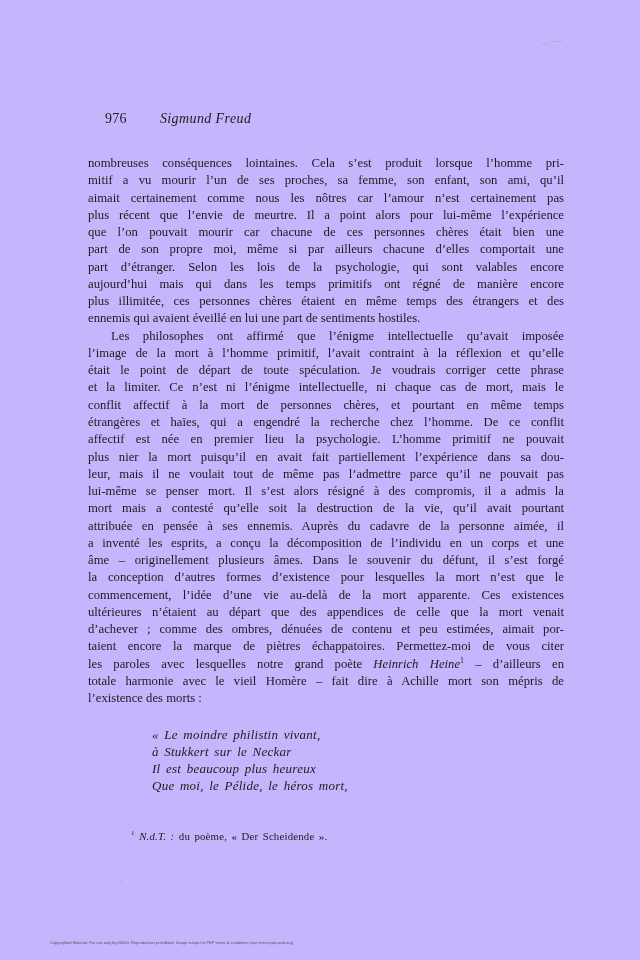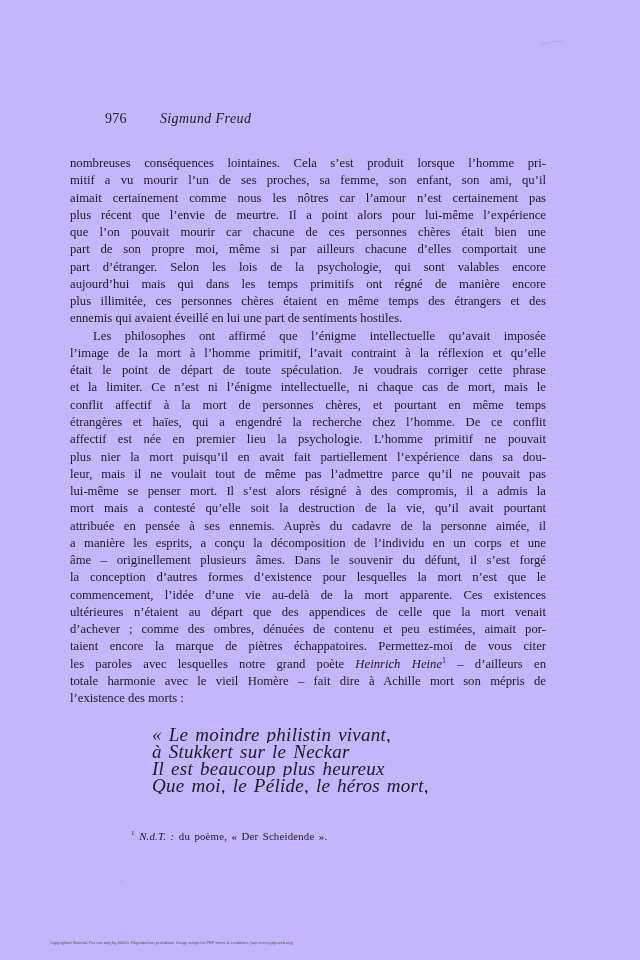--- a/index.html
+++ b/index.html
@@ -13,36 +13,36 @@
   }
   .running-head {
     position:absolute; left:105px; top:111px;
     display:flex; align-items:baseline;
     font-size:14px; letter-spacing:0.3px;
   }
   .page-number { font-style:normal; }
   .head-title { font-style:italic; margin-left:33px; letter-spacing:0.4px; }
 
   .body-text {
-    position:absolute; left:70px; top:155px; width:476px;
+    position:absolute; left:88px; top:155px; width:476px;
     font-size:12.7px;
   }
   .textline {
     height:17.28px; line-height:17.28px;
     text-align:justify; text-align-last:justify;
     white-space:normal; overflow:hidden;
   }
   .textline.last { text-align-last:left; }
   .para.indent-first .textline:first-child { text-indent:23px; }
   .textline sup { font-size:0.62em; line-height:0; vertical-align:super; }
   .textline i { font-style:italic; }
 
   .poem {
     position:absolute; left:152px; top:726px;
-    font-size:19px; font-style:italic;
+    font-size:13px; font-style:italic;
   }
   .poem .textline {
     height:17.1px; line-height:17.1px;
     text-align:left; text-align-last:left;
     letter-spacing:0.25px; word-spacing:2px;
   }
 
   .footnote {
     position:absolute; left:131px; top:830px;
     font-size:10.8px; letter-spacing:0.2px; word-spacing:1.5px;
@@ -94,21 +94,21 @@
         <div class="textline"><span>était le point de départ de toute spéculation. Je voudrais corriger cette phrase</span></div>
         <div class="textline"><span>et la limiter. Ce n’est ni l’énigme intellectuelle, ni chaque cas de mort, mais le</span></div>
         <div class="textline"><span>conflit affectif à la mort de personnes chères, et pourtant en même temps</span></div>
         <div class="textline"><span>étrangères et haïes, qui a engendré la recherche chez l’homme. De ce conflit</span></div>
         <div class="textline"><span>affectif est née en premier lieu la psychologie. L’homme primitif ne pouvait</span></div>
         <div class="textline"><span>plus nier la mort puisqu’il en avait fait partiellement l’expérience dans sa dou-</span></div>
         <div class="textline"><span>leur, mais il ne voulait tout de même pas l’admettre parce qu’il ne pouvait pas</span></div>
         <div class="textline"><span>lui-même se penser mort. Il s’est alors résigné à des compromis, il a admis la</span></div>
         <div class="textline"><span>mort mais a contesté qu’elle soit la destruction de la vie, qu’il avait pourtant</span></div>
         <div class="textline"><span>attribuée en pensée à ses ennemis. Auprès du cadavre de la personne aimée, il</span></div>
-        <div class="textline"><span>a manière les esprits, a conçu la décomposition de l’individu en un corps et une</span></div>
+        <div class="textline"><span>a inventé les esprits, a conçu la décomposition de l’individu en un corps et une</span></div>
         <div class="textline"><span>âme – originellement plusieurs âmes. Dans le souvenir du défunt, il s’est forgé</span></div>
         <div class="textline"><span>la conception d’autres formes d’existence pour lesquelles la mort n’est que le</span></div>
         <div class="textline"><span>commencement, l’idée d’une vie au-delà de la mort apparente. Ces existences</span></div>
         <div class="textline"><span>ultérieures n’étaient au départ que des appendices de celle que la mort venait</span></div>
         <div class="textline"><span>d’achever ; comme des ombres, dénuées de contenu et peu estimées, aimait por-</span></div>
         <div class="textline"><span>taient encore la marque de piètres échappatoires. Permettez-moi de vous citer</span></div>
         <div class="textline"><span>les paroles avec lesquelles notre grand poète </span><i>Heinrich Heine</i><sup>1</sup><span> – d’ailleurs en</span></div>
         <div class="textline"><span>totale harmonie avec le vieil Homère – fait dire à Achille mort son mépris de</span></div>
         <div class="textline last"><span>l’existence des morts :</span></div>
       </div>

